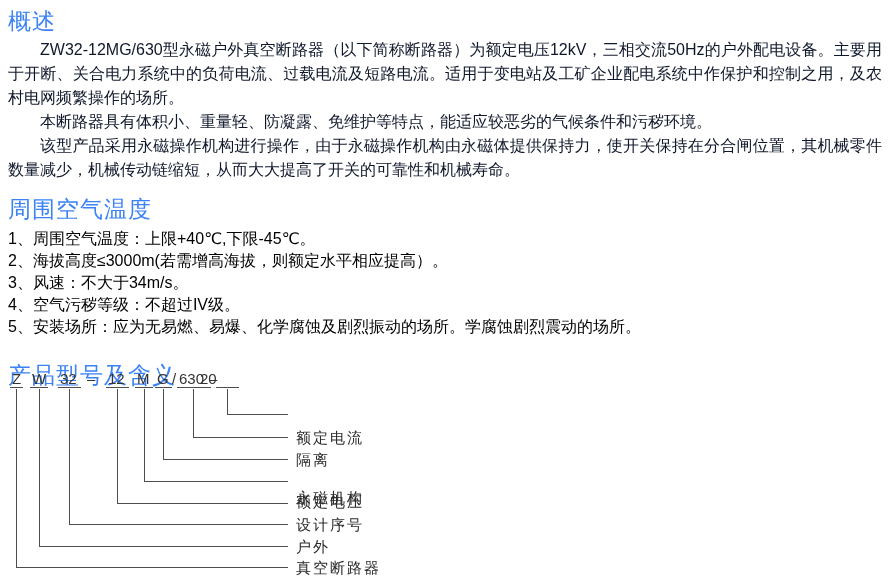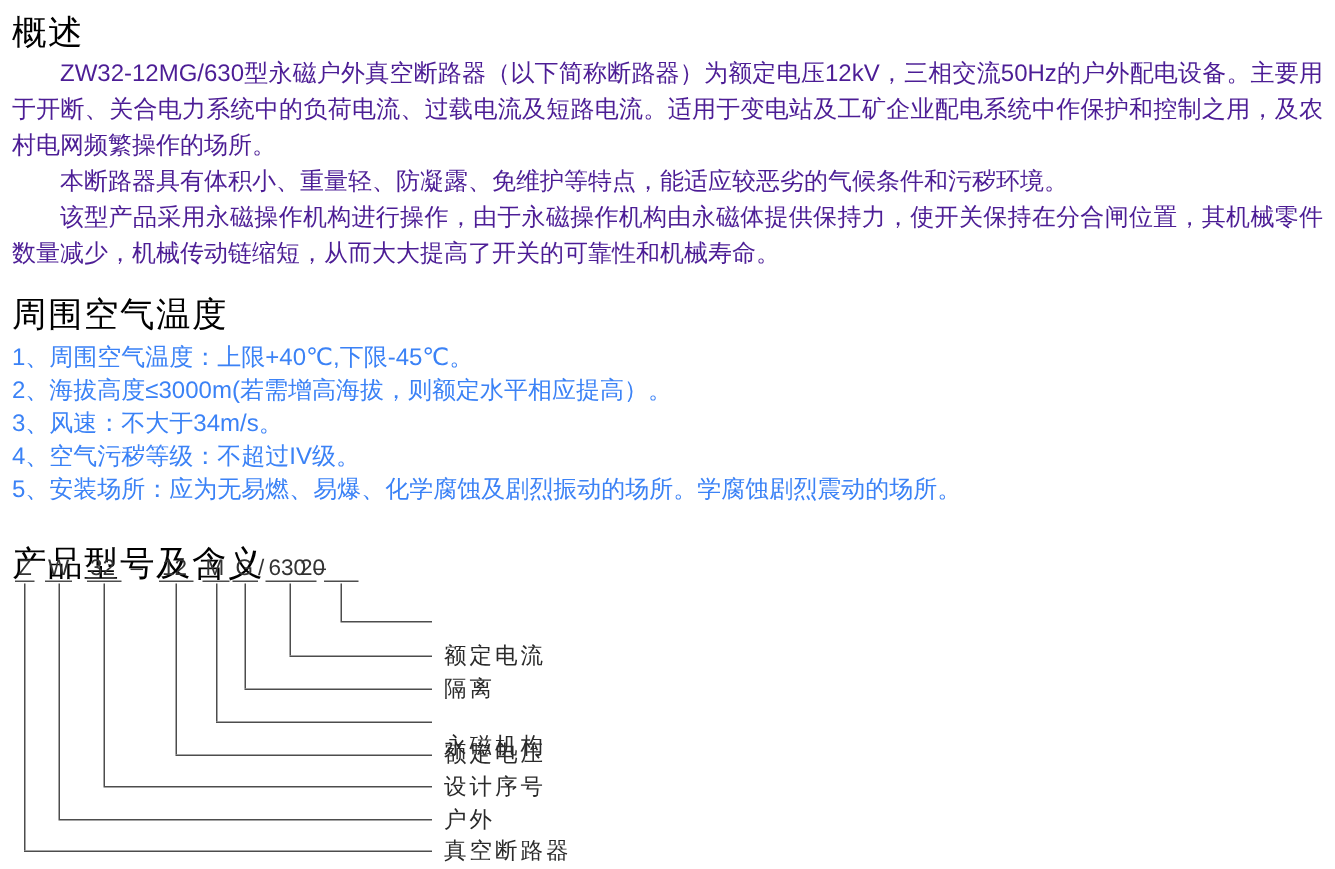--- a/index.html
+++ b/index.html
@@ -7,46 +7,46 @@
   .page {
     position: relative;
     width: 890px;
     height: 579px;
     background: #ffffff;
     font-family: "Liberation Sans", "DejaVu Sans", sans-serif;
     color: #222222;
     overflow: hidden;
   }
   .h-blue {
-    color: #000000;
+    color: #3b82f6;
     font-size: 23px;
     line-height: 26px;
     font-weight: 500;
     letter-spacing: 1px;
   }
   .h1 { margin: 8px 8px 4px; }
   .h2 { margin: 14px 8px 6px; }
   .h3 { margin: 24px 8px 0; }
   .para {
     margin: 0 8px;
     font-size: 16px;
     line-height: 24px;
     text-indent: 2em;
     text-align: justify;
-    color: #4c1d95;
+    color: #0f172a;
   }
   .cond-list {
     list-style: none;
     margin: 0 8px;
     padding: 0;
   }
   .cond-list li {
     font-size: 16px;
     line-height: 22px;
-    color: #3b82f6;
+    color: #000000;
   }
   
   .diagram {
     position: absolute;
     left: 0; top: 368px;
     width: 890px; height: 211px;
   }
   .cs {
     position: absolute;
     top: 2px;

